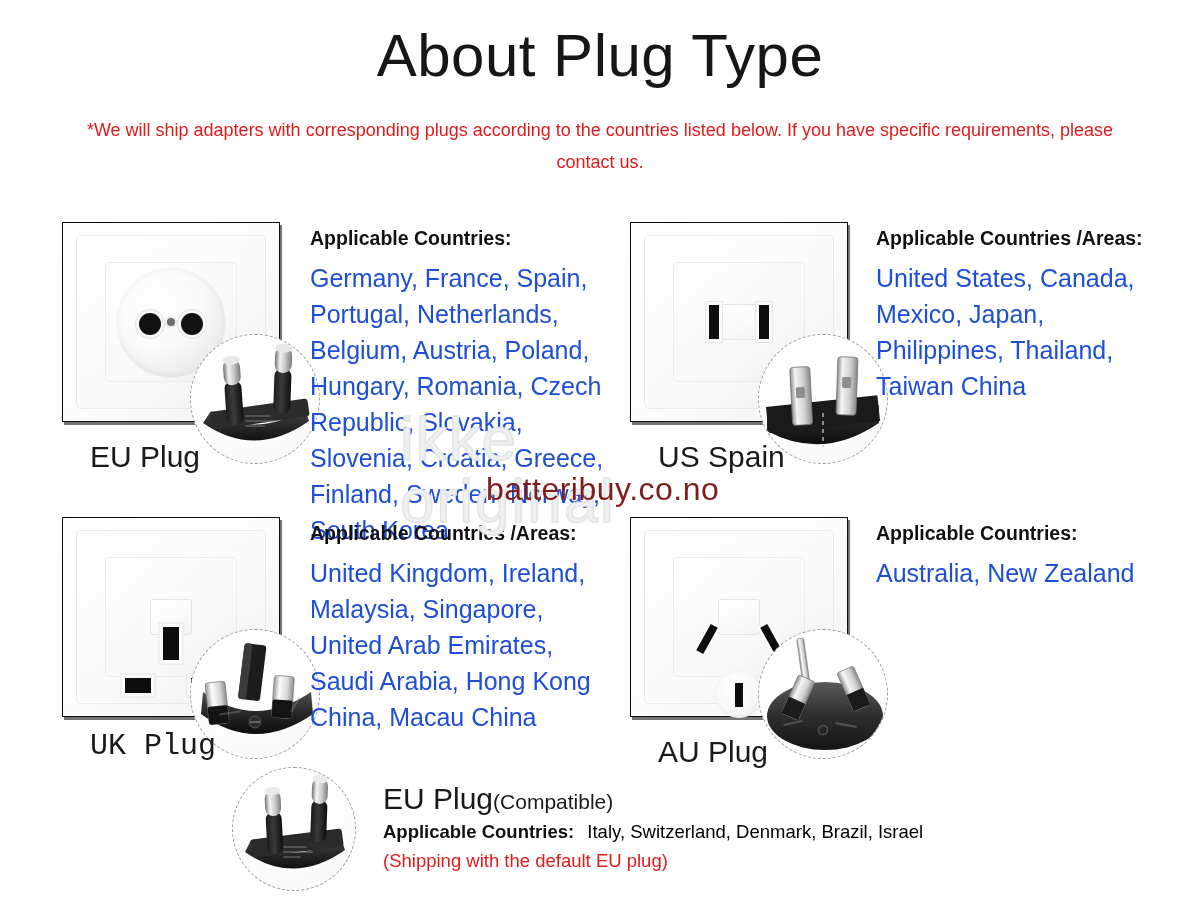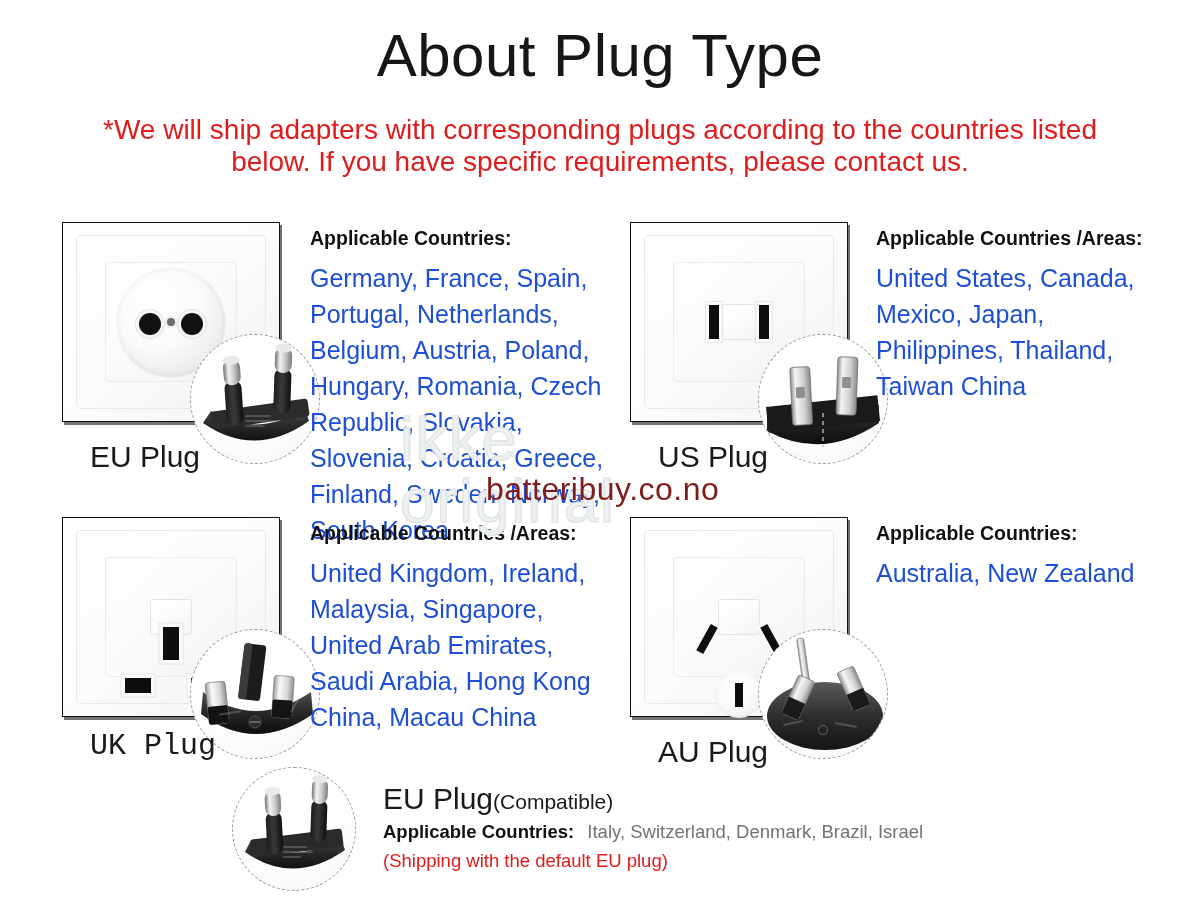--- a/index.html
+++ b/index.html
@@ -33,21 +33,21 @@
     font-weight: 400;
     letter-spacing: 0.5px;
   }
   .notice {
     position: absolute;
     top: 114px;
     left: 60px;
     width: 1080px;
     text-align: center;
     color: #e01b1b;
-    font-size: 28px;
+    font-size: 18px;
     line-height: 32px;
   }
 
   
   .plug-block {
     position: absolute;
   }
   .socket-wrap {
     position: absolute;
     width: 235px;
@@ -236,21 +236,21 @@
     position: absolute;
     font-size: 18.5px;
     line-height: 24px;
     white-space: nowrap;
   }
   .compat-row .lbl {
     font-weight: bold;
     color: #111111;
   }
   .compat-row .vals {
-    color: #737373;
+    color: #000000;
     margin-top: 20px;
   }
   .compat-note {
     position: absolute;
     font-size: 18.5px;
     line-height: 24px;
     color: #e01b1b;
     white-space: nowrap;
   }
 
@@ -395,21 +395,21 @@
 
           <g transform="rotate(2 88 50)">
             <rect x="78" y="22" width="20" height="58" rx="3" fill="url(#usBlade)" stroke="#6f6f6f" stroke-width="0.8"></rect>
             <rect x="83" y="42" width="9" height="11" rx="1.5" fill="#8f8f8f"></rect>
           </g>
 
           <line x1="64" y1="78" x2="64" y2="112" stroke="#bdbdbd" stroke-width="1.4" stroke-dasharray="4 4"></line>
         </svg>
       </div>
     </div>
-    <div class="plug-label" style="left:28px; top:218px;">US Plug</div>
+    <div class="plug-label" style="left:28px; top:218px;">US Spain</div>
   </div>
 
   <div class="countries-col" style="left:876px; top:226px; width:290px;">
     <div class="countries-head">Applicable Countries /Areas:</div>
     <div class="countries-body">United States, Canada, Mexico, Japan, Philippines, Thailand, Taiwan China</div>
   </div>
 
   <div class="plug-block" style="left:62px; top:517px;">
     <div class="socket-wrap">
       <div class="faceplate">

